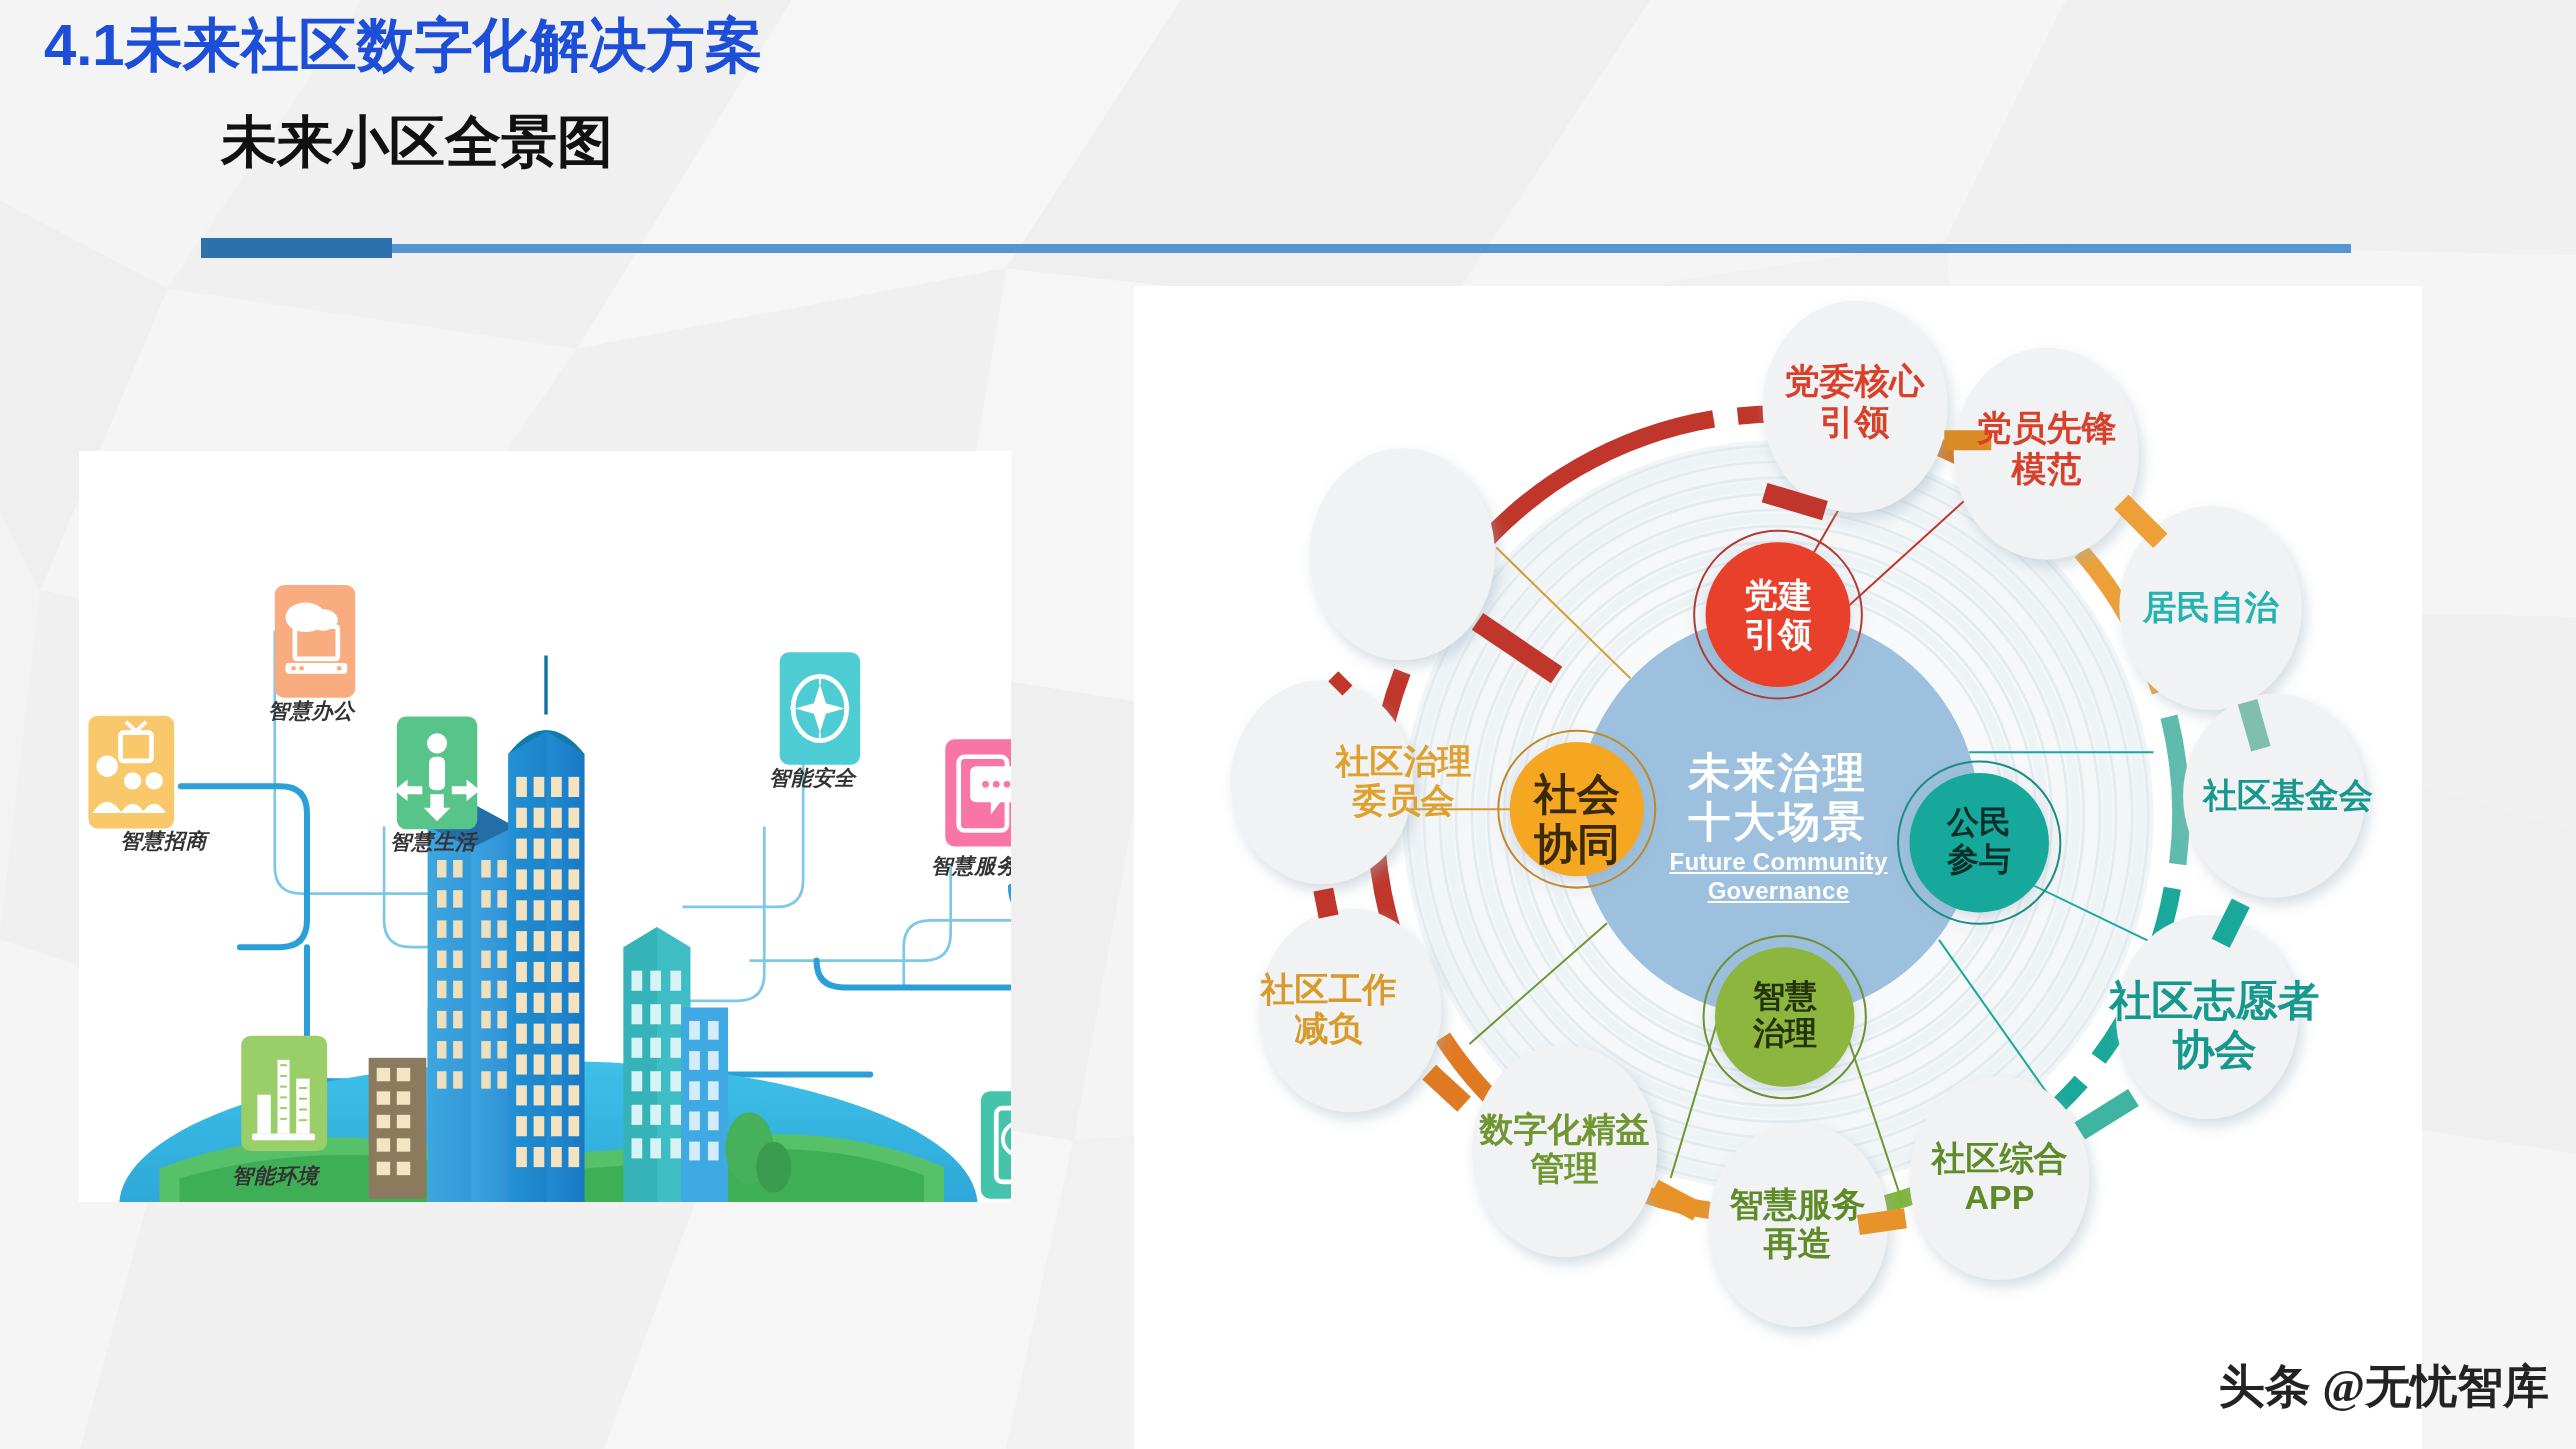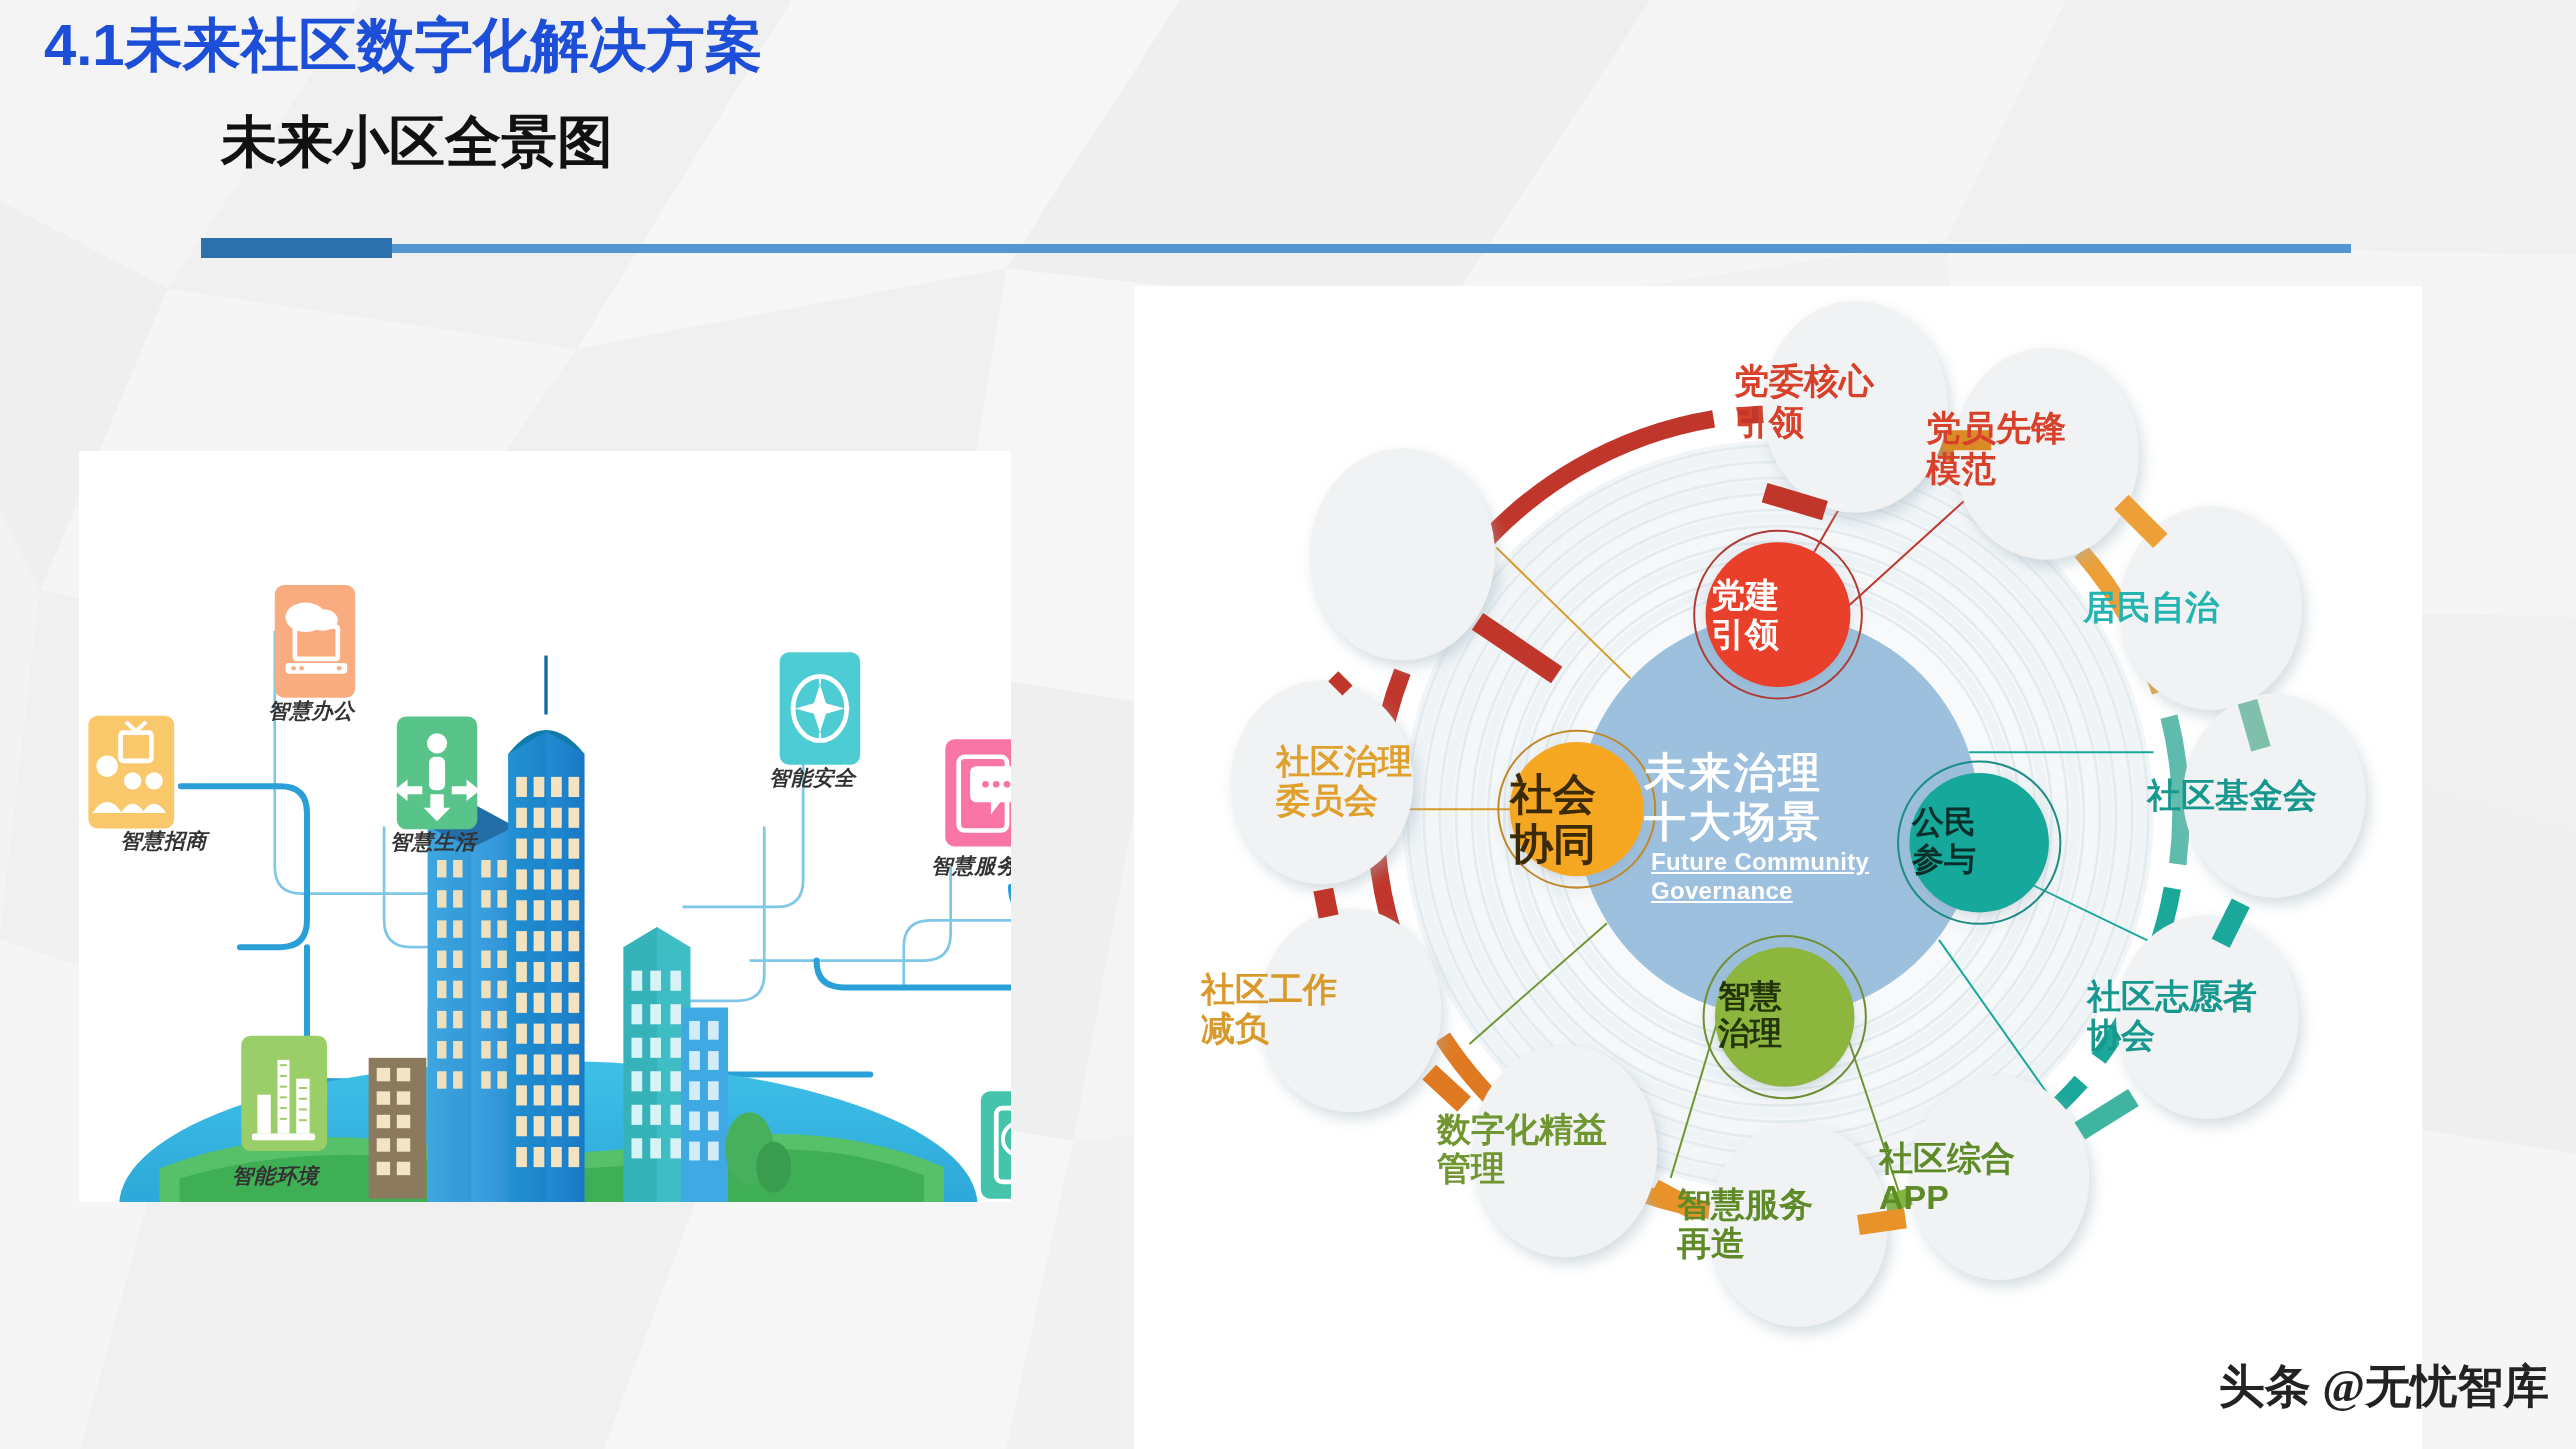--- a/index.html
+++ b/index.html
@@ -40,21 +40,21 @@
   }
 
   
   .panel{
     position:absolute;left:1134px;top:286px;width:1288px;height:1163px;
     background:#ffffff;z-index:4;overflow:hidden;
   }
   .panel svg{position:absolute;left:0;top:0;width:1288px;height:1163px;}
 
   .node-txt{
-    position:absolute;text-align:left;font-weight:bold;
+    position:absolute;text-align:center;font-weight:bold;
     line-height:1.16;white-space:pre-line;pointer-events:none;
   }
 
   .wm{
     position:absolute;right:27px;bottom:31px;z-index:9;
     font-size:46px;font-weight:bold;color:#111;white-space:nowrap;
     font-family:"Liberation Serif","DejaVu Serif",serif;
     opacity:.92;
   }
 </style>
@@ -589,21 +589,21 @@
 参与</div>
   <div class="node-txt" style="left:584px;top:692px;width:134px;font-size:32px;color:#23340b;">智慧
 治理</div>
 
   <div class="node-txt" style="left:600px;top:75px;width:241px;font-size:35px;color:#d8402a;">党委核心
 引领</div>
   <div class="node-txt" style="left:792px;top:122px;width:241px;font-size:35px;color:#d8402a;">党员先锋
 模范</div>
   <div class="node-txt" style="left:949px;top:302px;width:255px;font-size:34px;color:#23b3b0;">居民自治</div>
   <div class="node-txt" style="left:1013px;top:490px;width:282px;font-size:34px;color:#16988f;">社区基金会</div>
-  <div class="node-txt" style="left:953px;top:691px;width:255px;font-size:34px;color:#16988f;">社区志愿者
+  <div class="node-txt" style="left:953px;top:691px;width:255px;font-size:42px;color:#16988f;">社区志愿者
 协会</div>
   <div class="node-txt" style="left:745px;top:853px;width:241px;font-size:34px;color:#5e8b27;">社区综合
 APP</div>
   <div class="node-txt" style="left:543px;top:899px;width:241px;font-size:34px;color:#5e8b27;">智慧服务
 再造</div>
   <div class="node-txt" style="left:303px;top:824px;width:255px;font-size:34px;color:#6f9630;">数字化精益
 管理</div>
   <div class="node-txt" style="left:67px;top:684px;width:255px;font-size:34px;color:#d89b2b;">社区工作
 减负</div>
   <div class="node-txt" style="left:142px;top:456px;width:255px;font-size:34px;color:#e0a02e;">社区治理

